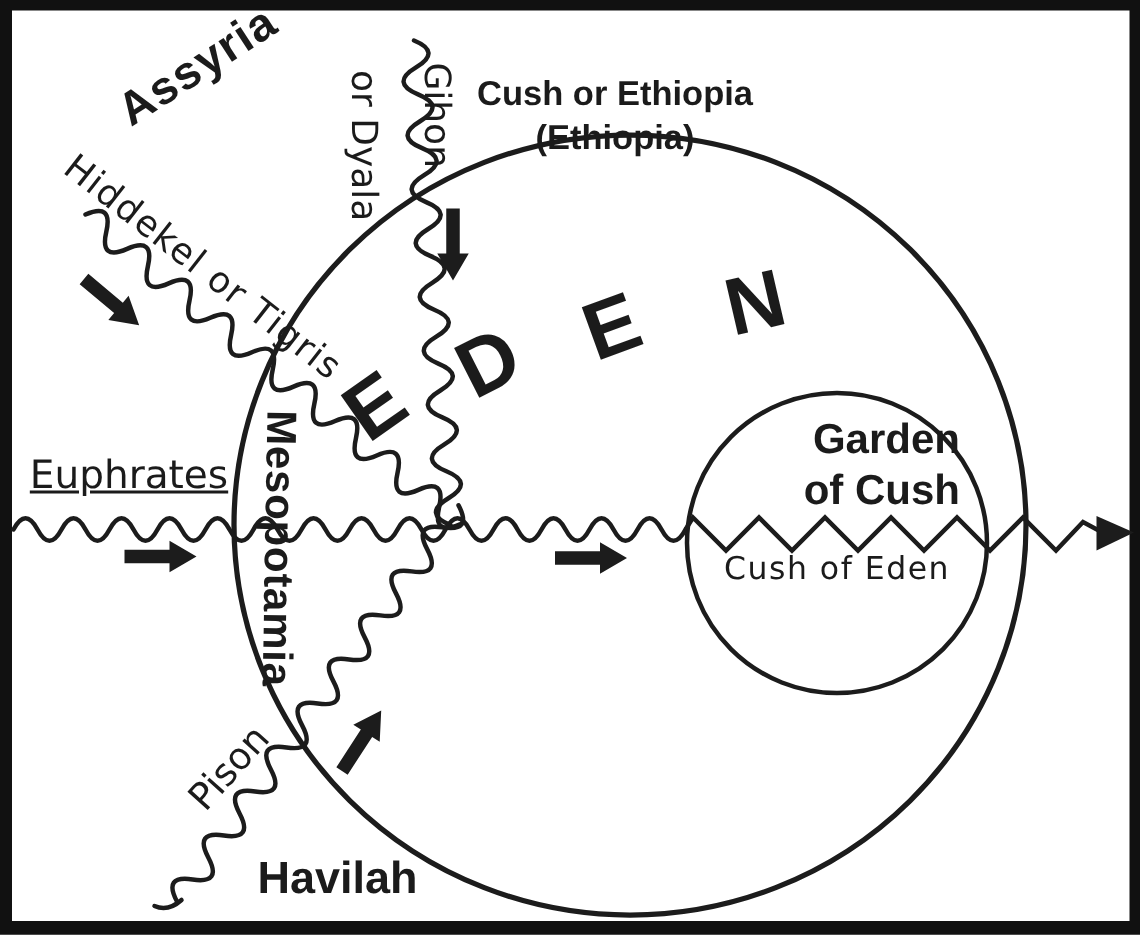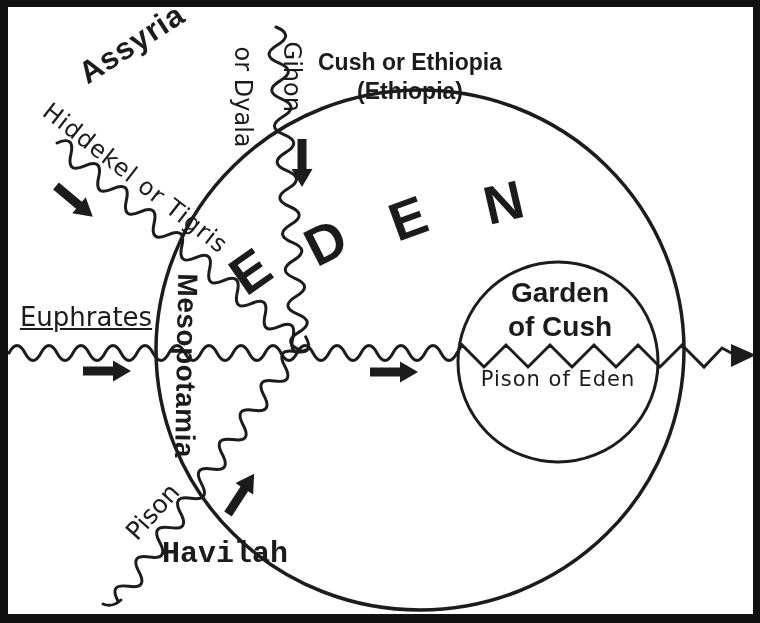--- a/index.html
+++ b/index.html
@@ -86,31 +86,31 @@
     <div>(Ethiopia)</div>
   </div>
 
   <span class="eden-letter" style="left:232px; top:240px; transform:rotate(-35deg);">E</span>
   <span class="eden-letter" style="left:306px; top:211px; transform:rotate(-27deg);">D</span>
   <span class="eden-letter" style="left:390px; top:187px; transform:rotate(-20deg);">E</span>
   <span class="eden-letter" style="left:484px; top:171px; transform:rotate(-13deg);">N</span>
 
   <div class="label region" style="left:88px; top:351px; width:196px; font-size:28px; transform:rotate(91deg); letter-spacing:0.5px;">Mesopotamia</div>
 
-  <div class="label region" style="left:480px; top:276px; width:160px; font-size:28px; line-height:34px;">
+  <div class="label region" style="left:480px; top:276px; width:160px; font-size:28px; line-height:34px;text-align:right;">
     <div>Garden</div>
     <div>of Cush</div>
   </div>
 
-  <div class="label region" style="left:155px; top:539px; width:140px; font-size:30px;font-family:Liberation Mono, monospace;">Havilah</div>
+  <div class="label region" style="left:155px; top:570px; width:140px; font-size:30px;">Havilah</div>
 
   <div class="label river-name" style="left:13px; top:166px; width:244px; font-size:24px; transform:rotate(38deg); letter-spacing:1px;">Hiddekel or Tigris</div>
 
   <div class="label river-name" style="left:256px; top:64px; width:70px; font-size:24px; transform:rotate(90deg);">Gihon</div>
 
   <div class="label river-name" style="left:194px; top:82px; width:96px; font-size:24px; transform:rotate(90deg);">or Dyala</div>
 
   <div class="label river-name" style="left:16px; top:304px; width:140px; font-size:26px;text-decoration:underline;">Euphrates</div>
 
   <div class="label river-name" style="left:113px; top:499px; width:80px; font-size:25px; transform:rotate(-48deg);">Pison</div>
 
-  <div class="label river-name" style="left:478px; top:368px; width:160px; font-size:21px; letter-spacing:1px;">Pison of Eden</div>
+  <div class="label river-name" style="left:478px; top:368px; width:160px; font-size:21px; letter-spacing:1px;">Cush of Eden</div>
 </div>
 
 </body></html>

